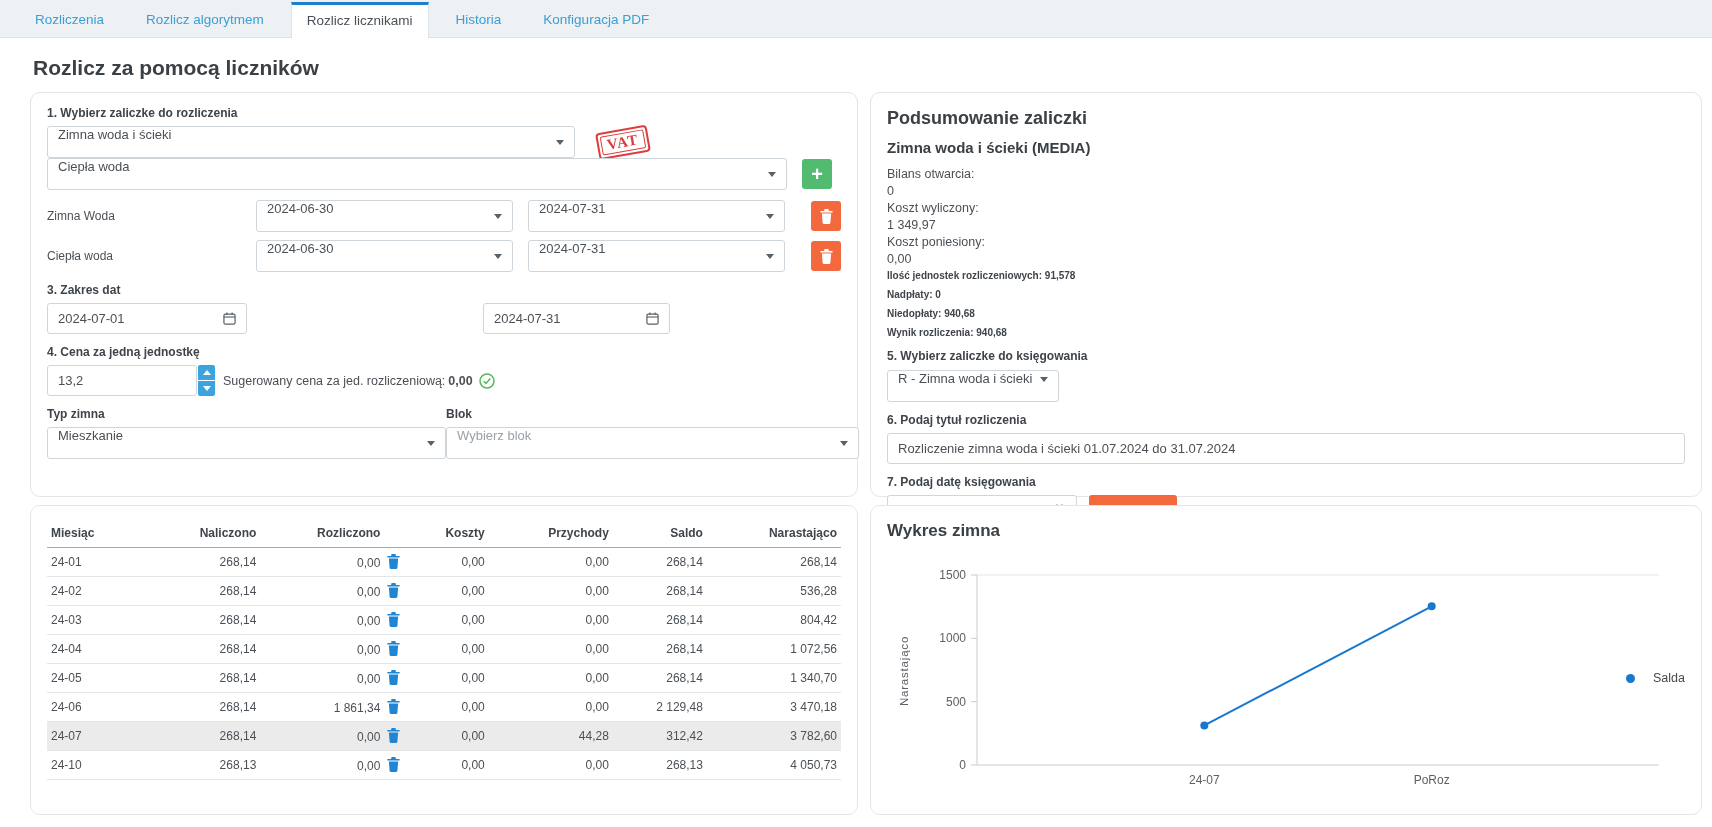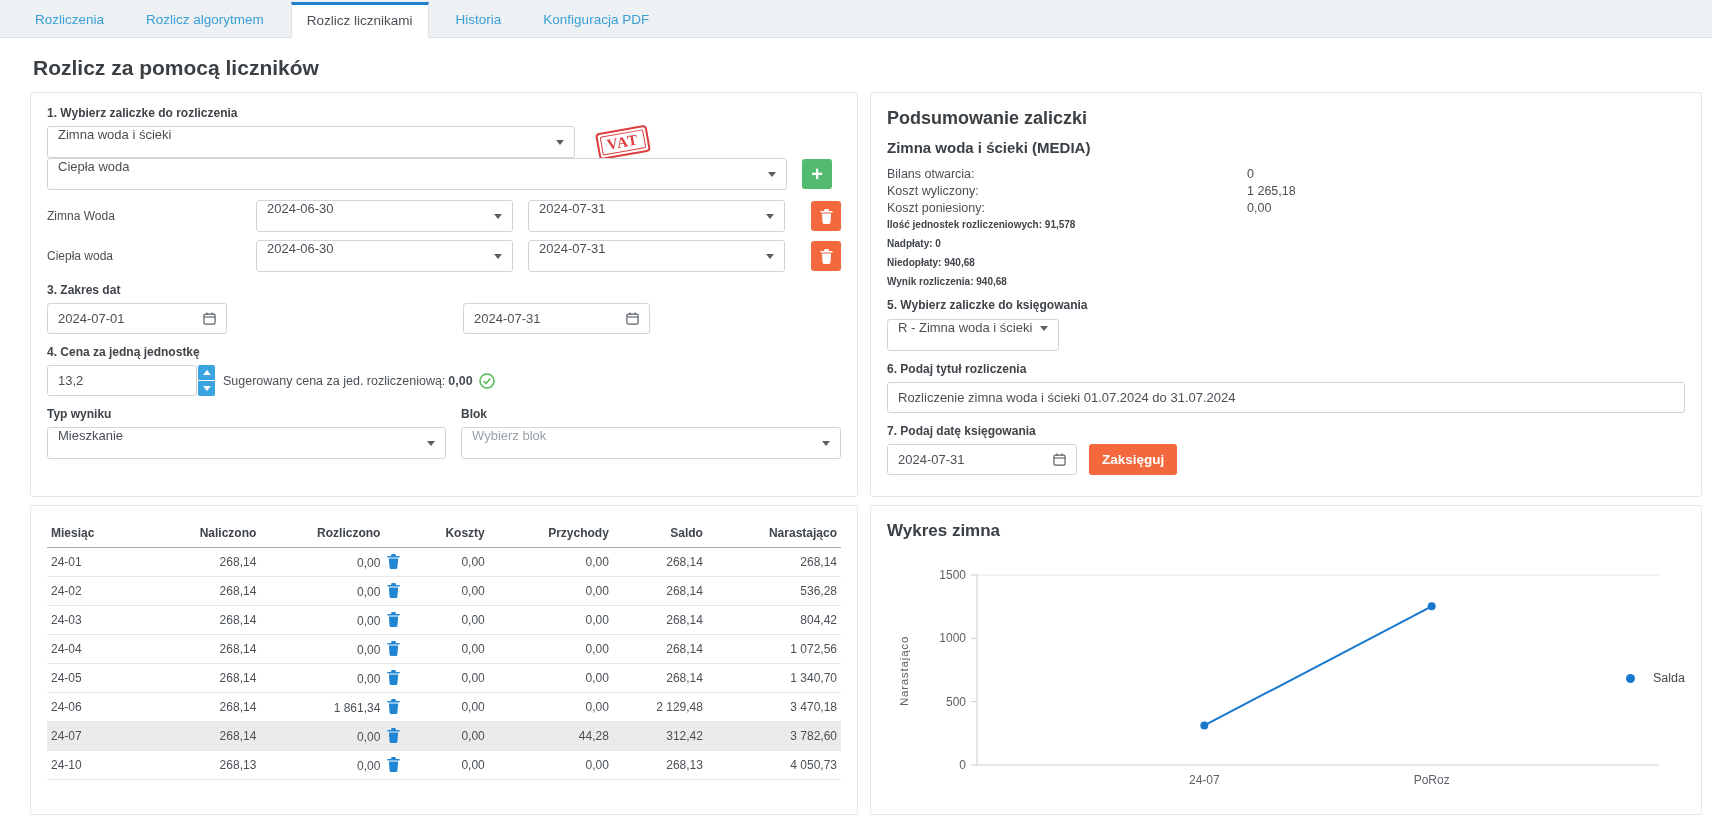--- a/index.html
+++ b/index.html
@@ -10,21 +10,21 @@
   .tabbar { display:flex; align-items:flex-end; background:#eef1f4;
     border-bottom:1px solid #dde2e7; height:38px; padding-left:20px;gap:12px; }
   .tab { padding:9px 15px 10px; font-size:13.5px; color:#399fd6; cursor:pointer; white-space:nowrap; }
   .tab.active { background:#fff; color:#4a5056; border:1px solid #dde2e7; border-bottom:none;
     border-top:3px solid #1c80cf; padding-top:8px; margin-bottom:-1px; }
 
   .page-title { font-size:21px; font-weight:700; color:#3b4045; margin:18px 0 12px 33px; }
 
   
   .layout { display:grid; grid-template-columns:828px 832px; gap:8px 12px; margin-left:30px; }
-  .card { border:1px solid #e2e6ea; border-radius:3px; background:#fff; padding:13px 16px; position:relative; }
+  .card { border:1px solid #e2e6ea; border-radius:10px; background:#fff; padding:13px 16px; position:relative; }
   .h405 { height:405px; } .h310 { height:310px; }
 
   .field-label { font-size:12px; font-weight:700; color:#3f444a; margin:11px 0 6px; }
   .field-label.first { margin-top:0; }
 
   
   .select { position:relative; border:1px solid #cfd6db; border-radius:3px; height:32px;
     display:flex; align-items:center; padding:0 26px 15px 10px; font-size:13px; color:#4a5056;
     background:#fff; cursor:pointer; }
   .caret { position:absolute; right:10px; top:50%; margin-top:-2px; width:0; height:0;
@@ -63,21 +63,21 @@
   .spin .sbtn:last-child { border-radius:0 0 2px 2px; }
   .tri-up { width:0;height:0;border-left:4px solid transparent;border-right:4px solid transparent;border-bottom:5px solid #fff; }
   .tri-dn { width:0;height:0;border-left:4px solid transparent;border-right:4px solid transparent;border-top:5px solid #fff; }
 
   .suggest { font-size:12.5px; color:#4a5056; margin-left:8px; display:flex; align-items:center; gap:6px; }
   .suggest b { margin-left:3px; }
 
   
   .sum-title { font-size:18px; font-weight:700; color:#3b4045; margin:2px 0 10px; }
   .sum-sub { font-size:15px; font-weight:700; color:#3b4045; margin:0 0 10px; }
-  .sum-row { display:flex; font-size:12.5px; line-height:17px; color:#4a5056; }
+  .sum-row { display:flex; font-size:12.5px; line-height:17px; color:#4a5056;flex-direction:column; }
   .sum-row .lbl { width:360px; }
   .sum-line { font-size:10px; font-weight:700; color:#3f444a; margin-top:8px; }
   .sum-line.tight { margin-top:2px; }
 
   .btn-book { background:#f4683e; color:#fff; border:none; border-radius:3px; font-size:13.5px;
     font-weight:700; padding:8px 13px; margin-left:12px; cursor:pointer;
     font-family:"Liberation Sans",sans-serif; }
 
   
   .report-title, .chart-title { font-size:17px; font-weight:700; color:#3b4045; margin:2px 0 12px; }
@@ -165,21 +165,21 @@
       <button class="btn-sq btn-orange" style="margin-left:11px;">
         <svg width="13" height="15" viewBox="0 0 14 16">
             <path fill="#fff" d="M5.5 0h3a1 1 0 0 1 1 1v1H13a.8.8 0 1 1 0 1.6H1A.8.8 0 1 1 1 2h3.5V1a1 1 0 0 1 1-1z"></path>
             <path fill="#fff" d="M2 4.7h10l-.8 10.1A1.3 1.3 0 0 1 9.9 16H4.1a1.3 1.3 0 0 1-1.3-1.2L2 4.7z"></path>
           </svg>
       </button>
     </div>
 
     <div class="field-label">3. Zakres dat</div>
     <div class="row">
-      <div class="date-box" style="width:180px;">
+      <div class="date-box" style="width:200px;">
         <span>2024-07-01</span>
         <svg width="13" height="13" viewBox="0 0 14 14">
             <rect x="1" y="2.2" width="12" height="10.8" rx="1.5" fill="none" stroke="#596066" stroke-width="1.3"></rect>
             <line x1="1" y1="5.4" x2="13" y2="5.4" stroke="#596066" stroke-width="1.2"></line>
             <line x1="4.2" y1="0.6" x2="4.2" y2="3" stroke="#596066" stroke-width="1.3"></line>
             <line x1="9.8" y1="0.6" x2="9.8" y2="3" stroke="#596066" stroke-width="1.3"></line>
           </svg>
       </div>
       <div class="date-box" style="width:187px; margin-left:236px;">
         <span>2024-07-31</span>
@@ -207,47 +207,47 @@
         <span><span>Sugerowany cena za jed. rozliczeniową:</span><b>0,00</b></span>
         <svg width="16" height="16" viewBox="0 0 16 16">
             <circle cx="8" cy="8" r="7" fill="none" stroke="#52b956" stroke-width="1.5"></circle>
             <polyline points="4.7,8.2 7,10.4 11.3,5.6" fill="none" stroke="#52b956" stroke-width="1.5"></polyline>
           </svg>
       </div>
     </div>
 
     <div class="row">
       <div style="width:416px;">
-        <div class="field-label">Typ wyniku</div>
+        <div class="field-label">Typ zimna</div>
         <div class="select" style="width:399px;">
           <span>Mieszkanie</span>
           <span class="caret"></span>
         </div>
       </div>
       <div>
         <div class="field-label">Blok</div>
-        <div class="select" style="width:380px;">
+        <div class="select" style="width:413px;">
           <span class="placeholder">Wybierz blok</span>
           <span class="caret"></span>
         </div>
       </div>
     </div>
   </div>
 
   <div class="card h405">
     <div class="sum-title">Podsumowanie zaliczki</div>
     <div class="sum-sub">Zimna woda i ścieki (MEDIA)</div>
 
     <div class="sum-row">
       <span class="lbl">Bilans otwarcia:</span>
       <span>0</span>
     </div>
     <div class="sum-row">
       <span class="lbl">Koszt wyliczony:</span>
-      <span>1 265,18</span>
+      <span>1 349,97</span>
     </div>
     <div class="sum-row">
       <span class="lbl">Koszt poniesiony:</span>
       <span>0,00</span>
     </div>
 
     <div class="sum-line tight">
       <span>Ilość jednostek rozliczeniowych:</span> <span>91,578</span>
     </div>
     <div class="sum-line">

